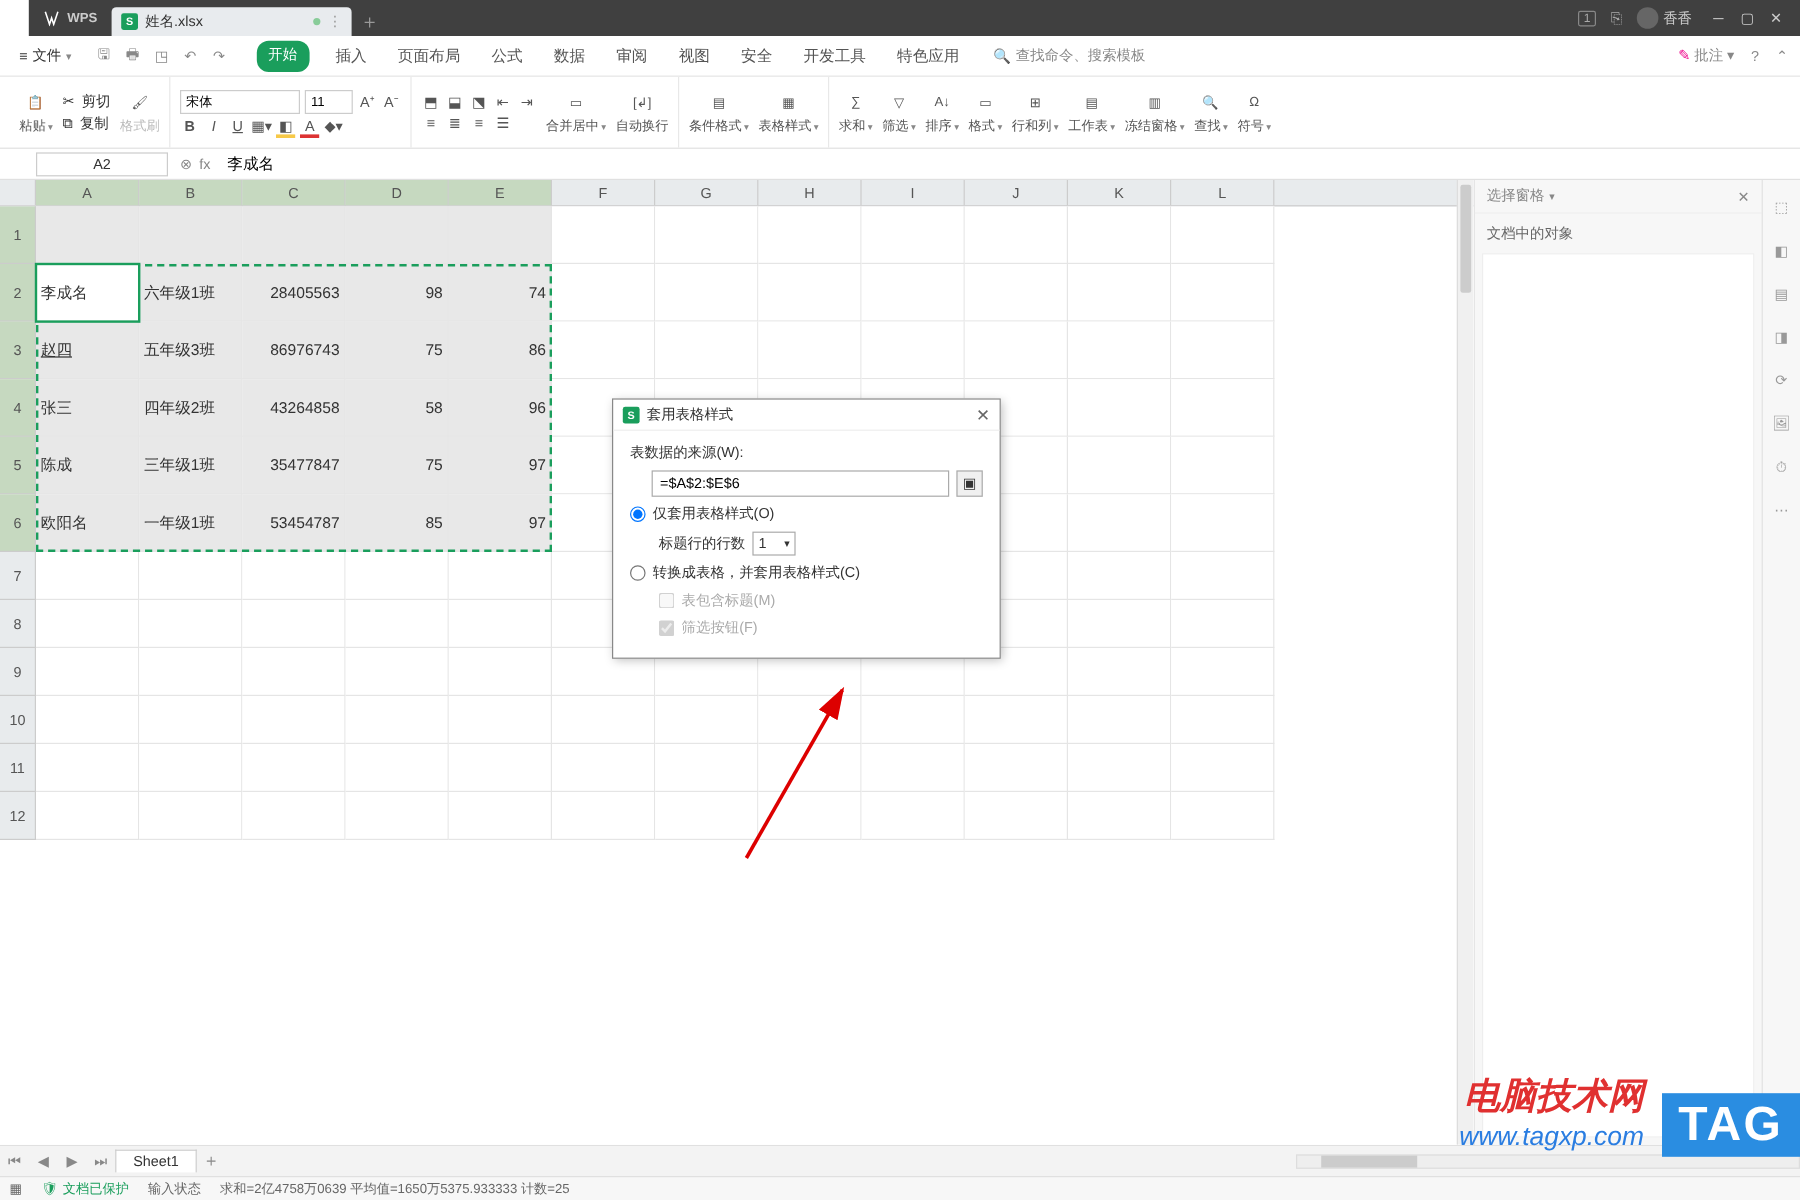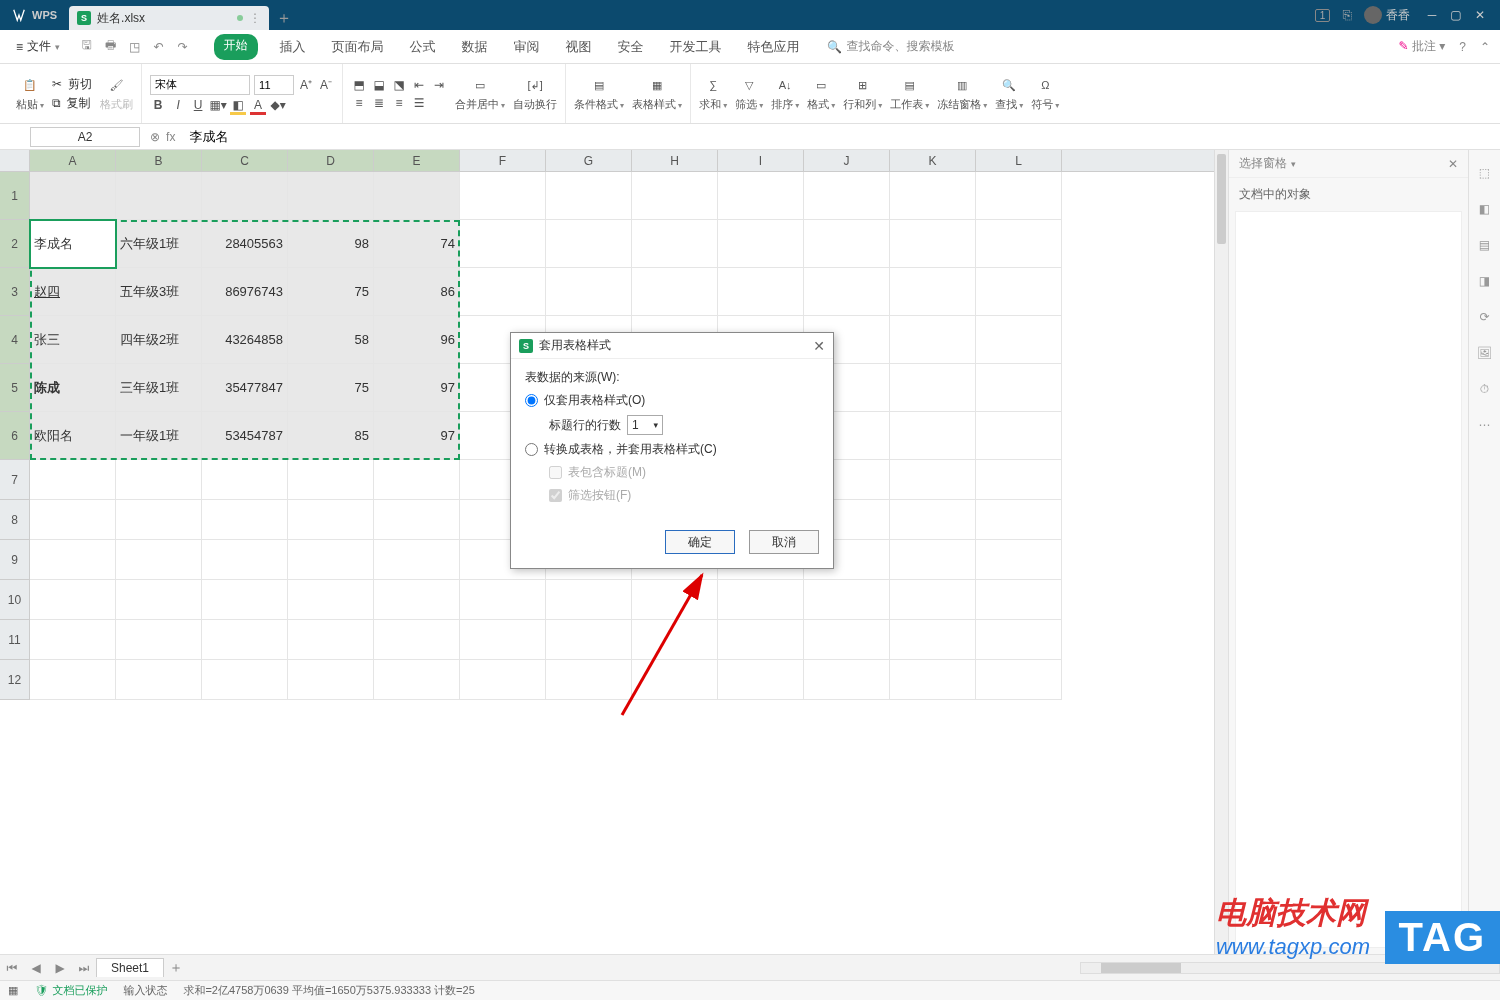--- a/index.html
+++ b/index.html
@@ -1,19 +1,19 @@
 <!DOCTYPE html>
 <html><head>
 <meta charset="utf-8">
 <style>
 * { margin: 0; padding: 0; box-sizing: border-box; font-family: "Microsoft YaHei", sans-serif; }
 body { background: #fff; font-size: 12px; color: #333; overflow: hidden; width: 1500px; height: 1000px; position: relative; }
 
 
-.titlebar { height: 30px; background: #0c4a6e; display: flex; align-items: center; color: #ccc; }
+.titlebar { height: 30px; background: #404040; display: flex; align-items: center; color: #ccc; margin-left: 24px; }
 .titlebar .wps-logo { padding: 0 12px; display: flex; align-items: center; gap: 6px; font-size: 11px; font-weight: bold; }
 .titlebar .wps-logo svg { width: 14px; height: 14px; }
 .titlebar .tab { background: #e8ebee; color: #333; height: 24px; margin-top: 6px; border-radius: 4px 4px 0 0; display: flex; align-items: center; padding: 0 8px; gap: 6px; font-size: 12px; min-width: 200px; }
 .titlebar .tab .doc-icon { width: 14px; height: 14px; background: #1a9e5c; border-radius: 2px; display: flex; align-items: center; justify-content: center; color: #fff; font-size: 9px; font-weight: bold; }
 .titlebar .tab .spacer { flex: 1; }
 .titlebar .tab .dot { width: 6px; height: 6px; background: #8c9; border-radius: 50%; }
 .titlebar .newtab { width: 30px; height: 24px; margin-top: 6px; display: flex; align-items: center; justify-content: center; color: #999; font-size: 16px; }
 .titlebar .right { margin-left: auto; display: flex; align-items: center; gap: 12px; padding-right: 10px; }
 .titlebar .right .item { color: #aaa; }
 .titlebar .user { display:flex; align-items:center; gap:4px; }
@@ -111,21 +111,21 @@
 .dialog .rangeinput { flex: 1; height: 22px; border: 1px solid #aaa; padding: 0 6px; font-size: 12px; }
 .dialog .rangebtn { width: 22px; height: 22px; border: 1px solid #aaa; display:flex; align-items:center; justify-content:center; background:#f0f0f0; }
 .dialog .indent { margin-left: 24px; }
 .dialog .hdrcount { width: 36px; height: 20px; border: 1px solid #aaa; display: inline-flex; align-items:center; padding:0 4px; }
 .dialog .disabled { color: #aaa; }
 .dialog .dbtns { display: flex; justify-content: flex-end; gap: 14px; padding: 10px 14px 14px; }
 .dialog .dbtn { width: 70px; height: 24px; border: 1px solid #999; background: #f7f7f7; font-size: 12px; display:flex; align-items:center; justify-content:center; }
 .dialog .dbtn.primary { border: 1px solid #2a6cbf; }
 
 
-.watermark { position: absolute; right: 10px; bottom: 40px; z-index: 60; pointer-events:none; }
+.watermark { position: absolute; right: 10px; bottom: 40px; text-align: right; z-index: 60; pointer-events:none; }
 .watermark .l1 { color: #e03030; font-size: 30px; font-weight: bold; font-style: italic; }
 .watermark .l2 { color: #2a7de1; font-size: 22px; font-style: italic; }
 .tagbox { position:absolute; right:0; bottom:36px; background:#2a8de1; color:#fff; font-weight:bold; font-size:40px; padding:4px 14px; z-index:59; letter-spacing:2px; }
 
 
 .arrow { position: absolute; left: 612px; top: 565px; z-index: 55; pointer-events:none; }
 
 
 .vscroll { position:absolute; right:0; top:0; bottom:0; width:14px; background:#f0f0f0; border-left:1px solid #ddd; }
 .vscroll .vthumb { position:absolute; top:4px; left:2px; right:2px; height:90px; background:#ccc; border-radius:2px; }
@@ -396,21 +396,21 @@
           <div class="cell" style="width: 86px; height: 48px;"></div>
           <div class="cell" style="width: 86px; height: 48px;"></div>
           <div class="cell" style="width: 86px; height: 48px;"></div>
           <div class="cell" style="width: 86px; height: 48px;"></div>
           <div class="cell" style="width: 86px; height: 48px;"></div>
           <div class="cell" style="width: 86px; height: 48px;"></div>
           <div class="cell" style="width: 86px; height: 48px;"></div>
         </div>
         <div class="grow" style="height: 48px;">
           <div class="rowhdr sel">5</div>
-          <div class="cell selrange" style="width: 86px; height: 48px; font-weight: bold;">陈成</div>
+          <div class="cell selrange" style="width: 86px; height: 48px;">陈成</div>
           <div class="cell selrange" style="width: 86px; height: 48px;">三年级1班</div>
           <div class="cell selrange num" style="width: 86px; height: 48px;">35477847</div>
           <div class="cell selrange num" style="width: 86px; height: 48px;">75</div>
           <div class="cell selrange num" style="width: 86px; height: 48px;">97</div>
           <div class="cell" style="width: 86px; height: 48px;"></div>
           <div class="cell" style="width: 86px; height: 48px;"></div>
           <div class="cell" style="width: 86px; height: 48px;"></div>
           <div class="cell" style="width: 86px; height: 48px;"></div>
           <div class="cell" style="width: 86px; height: 48px;"></div>
           <div class="cell" style="width: 86px; height: 48px;"></div>
@@ -571,20 +571,26 @@
 </div>
 
 <div class="dialog">
   <div class="dtitle">
     <span class="dicon">S</span>
     <span>套用表格样式</span>
     <span class="dclose">✕</span>
   </div>
   <div class="dbody">
     <div>表数据的来源(W):</div>
+    <div class="drow" style="margin-left:18px;">
+      <input class="rangeinput" value="=$A$2:$E$6" style="">
+      <span class="rangebtn">
+          <span>▣</span>
+        </span>
+    </div>
     <label class="drow">
       <input type="radio" name="opt" checked="" style="">
       <span>仅套用表格样式(O)</span>
     </label>
     <div class="drow indent">
       <span>标题行的行数</span>
       <span class="hdrcount">
           <span>1</span> 
           <span style="margin-left:auto;font-size:9px;">▾</span>
         </span>
@@ -595,24 +601,20 @@
     </label>
     <label class="drow indent disabled">
       <input type="checkbox" disabled="" style="">
       <span>表包含标题(M)</span>
     </label>
     <label class="drow indent disabled">
       <input type="checkbox" checked="" disabled="" style="">
       <span>筛选按钮(F)</span>
     </label>
   </div>
-  <div class="dbtns">
-    <div class="dbtn primary">确定</div>
-    <div class="dbtn">取消</div>
-  </div>
 </div>
 
 <svg class="arrow" width="120" height="160">
   <defs>
       <marker id="ah" markerWidth="10" markerHeight="10" refX="8" refY="3" orient="auto">
         <path d="M0,0 L0,6 L9,3 z" fill="#d00"></path>
       </marker>
     </defs>
   <line x1="10" y1="150" x2="90" y2="10" stroke="#d00" stroke-width="3" marker-end="url(#ah)"></line>
 </svg>

